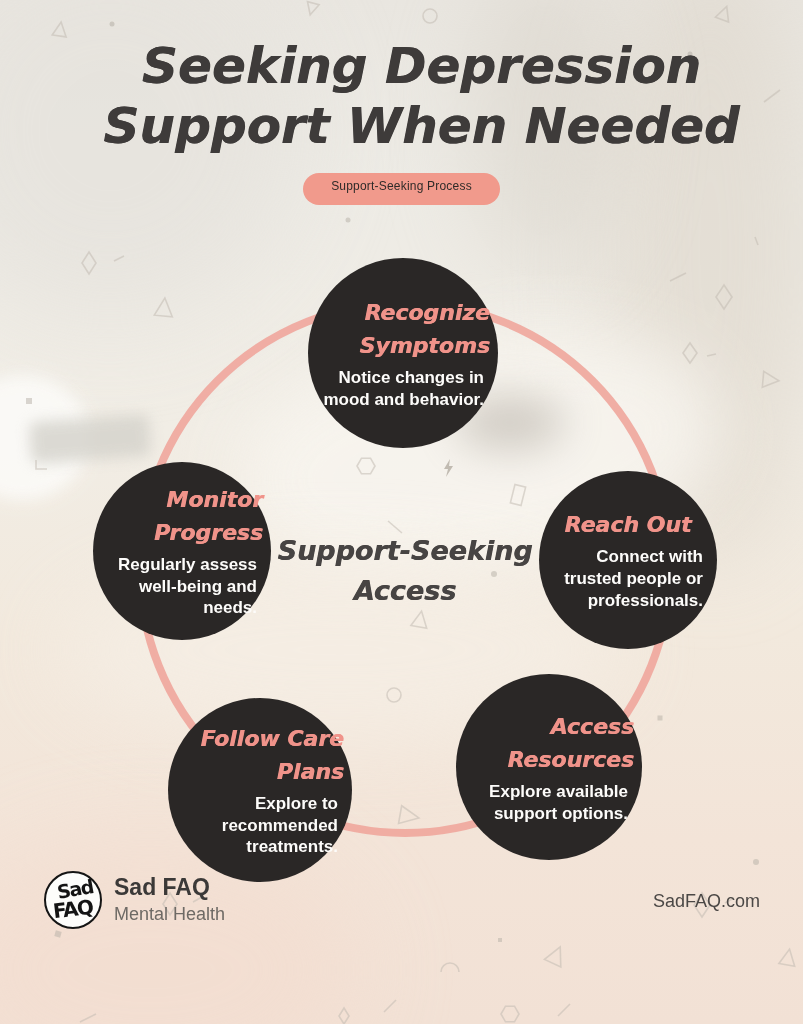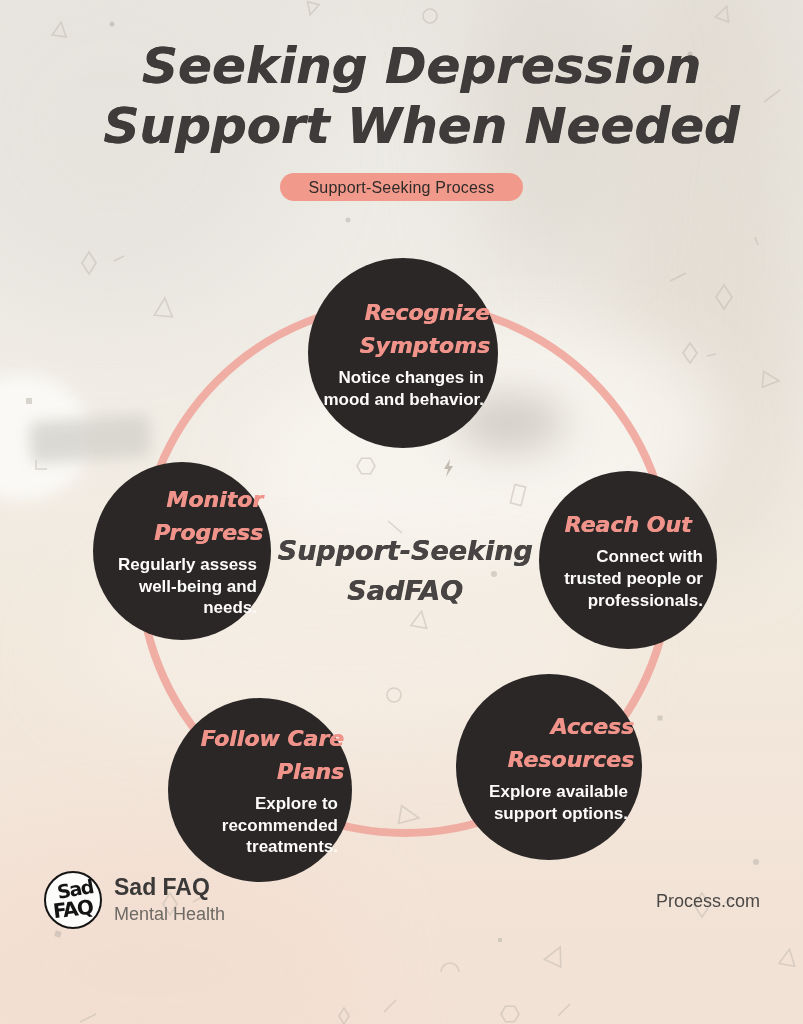--- a/index.html
+++ b/index.html
@@ -20,23 +20,23 @@
   .b-tablet   { left:30px; top:418px; width:120px; height:42px; background:#d4d2cb; filter:blur(7px); opacity:.8; transform:rotate(-4deg); border-radius:8px; }
   .b-deskglow { left:60px; top:560px; width:560px; height:180px; background:#f6efe6; filter:blur(38px); opacity:.7; }
   .b-pinkbl   { left:-60px; top:840px; width:420px; height:260px; background:#f3ddd0; filter:blur(45px); opacity:.7; }
   
   .pattern { position:absolute; left:0; top:0; z-index:1; }
   
   .header { position:absolute; top:36px; left:0; width:100%; text-align:center; z-index:3; }
   .fd { font-family:"DejaVu Sans", sans-serif; font-weight:bold; font-style:italic; text-shadow:0.5px 0 currentColor; }
   .title { font-size:50px; line-height:1.2; color:#3e3b3a; letter-spacing:0px;padding-left:40px; }
   .badge {
-    display:inline-block; margin-top:17px; padding:6px 28px 4px;
+    display:inline-block; margin-top:17px; padding:6px 28px 12px;
     background:#f19a8c; border-radius:22px;
-    font-size:16px; color:#2f2b29; letter-spacing:0.2px;
+    font-size:12px; color:#2f2b29; letter-spacing:0.2px;
   }
   
   .ring {
     position:absolute; left:136px; top:299px; width:538px; height:538px;
     border:8px solid rgba(240,166,156,0.9); border-radius:50%; z-index:2;
   }
   .step {
     position:absolute; z-index:3; border-radius:50%; background:#2a2726;
     display:flex; flex-direction:column; align-items:center; justify-content:center;
     text-align:right; color:#f7f5f1;
@@ -210,27 +210,27 @@
       <div class="step-desc">Explore to recommended treatments.</div>
     </div>
 
     <div class="step" id="step-monitor">
       <div class="step-title fd">Monitor Progress</div>
       <div class="step-desc">Regularly assess well-being and needs.</div>
     </div>
 
     <div class="center-label fd">
       <div>Support-Seeking</div>
-      <div>SadFAQ</div>
+      <div>Access</div>
     </div>
   </div>
 
   <div class="footer">
     <div class="logo-circle">
       <span class="logo-sad">Sad</span>
       <span class="logo-faq">FAQ</span>
     </div>
     <div class="brand-name">Sad FAQ</div>
     <div class="brand-tagline">Mental Health</div>
-    <div class="website">Process.com</div>
+    <div class="website">SadFAQ.com</div>
   </div>
 
 </div>
 
 </body></html>

